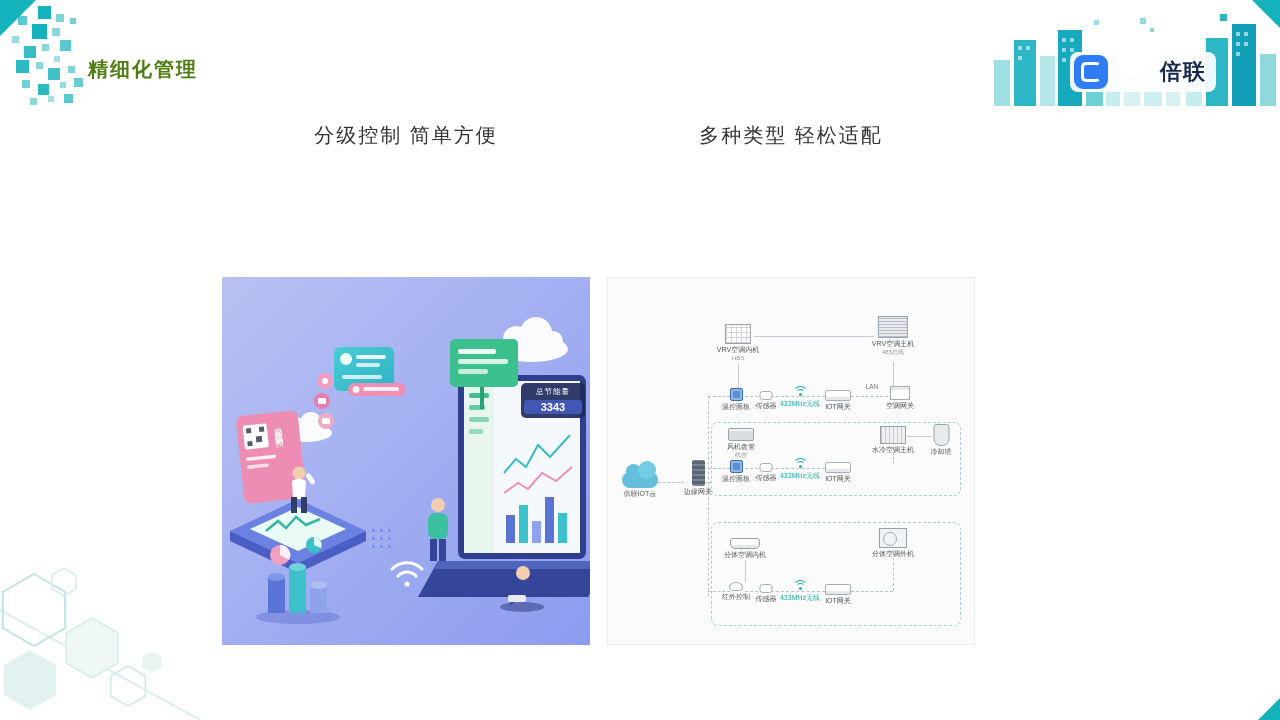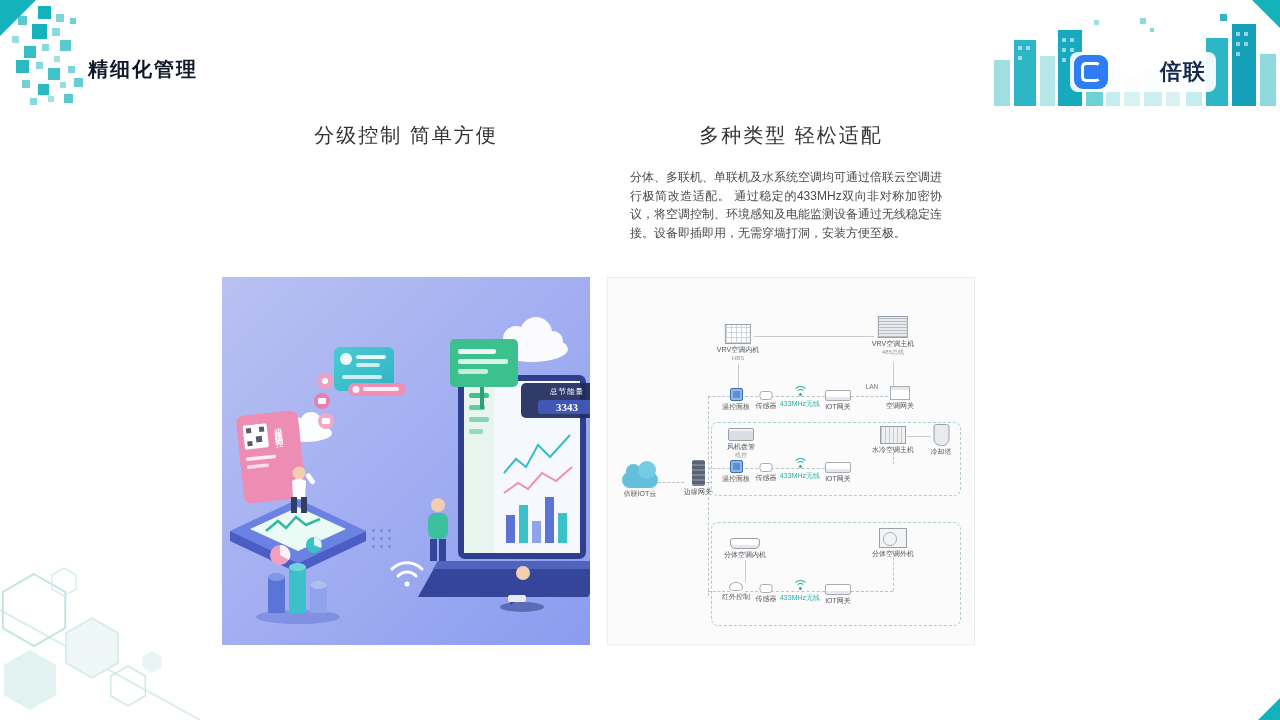--- a/index.html
+++ b/index.html
@@ -9,39 +9,39 @@
   
   .corner{position:absolute;width:0;height:0;}
   .corner-tl{top:0;left:0;border-top:36px solid #14b2ba;border-right:36px solid transparent;}
   .corner-tr{top:0;right:0;border-top:28px solid #14b2ba;border-left:28px solid transparent;}
   .corner-br{bottom:0;right:0;border-bottom:22px solid #14b2ba;border-left:22px solid transparent;}
 
   .deco-tl{position:absolute;left:8px;top:4px;}
   .deco-tr{position:absolute;right:0;top:10px;}
   .deco-hex{position:absolute;left:0;bottom:0;}
 
-  .page-title{position:absolute;left:88px;top:56px;margin:0;font-size:20px;font-weight:bold;color:#0f172a;letter-spacing:2px;}
+  .page-title{position:absolute;left:88px;top:56px;margin:0;font-size:20px;font-weight:bold;color:#4d7c0f;letter-spacing:2px;}
 
   .logo{position:absolute;right:64px;top:52px;display:flex;align-items:center;gap:8px;background:rgba(255,255,255,.92);border-radius:8px;padding:3px 10px 3px 4px;}
   .logo-icon{width:34px;height:34px;border-radius:9px;background:#2e7cf6;display:flex;align-items:center;justify-content:center;}
   .logo-glyph{display:block;width:14px;height:14px;border:3.5px solid #fff;border-radius:5px;border-right-color:transparent;}
   .logo-text{font-size:22px;font-weight:bold;color:#16294e;letter-spacing:1px;margin-left:44px;}
 
   .heading{position:absolute;margin:0;width:368px;text-align:center;font-size:20px;font-weight:500;color:#333;letter-spacing:2px;}
   .heading-left{left:222px;top:122px;}
   .heading-right{left:607px;top:122px;}
   .body-text{position:absolute;margin:0;width:312px;font-size:12px;line-height:1.55;color:#4a4a4a;text-align:justify;}
   .body-left{left:230px;top:168px;}
   .body-right{left:630px;top:168px;}
 
   
   .illus{position:absolute;left:222px;top:277px;width:368px;height:368px;overflow:hidden;}
   .illus svg{display:block;}
   .qr-vertical{position:absolute;left:52px;top:144px;height:76px;writing-mode:vertical-rl;text-orientation:upright;font-size:8px;color:#fff;letter-spacing:2px;transform:rotate(-6deg);}
-  .stat-badge{position:absolute;left:299px;top:106px;width:58px;background:rgba(30,42,92,.92);border-radius:5px;padding:4px 17px;text-align:center;color:#fff;font-family:Liberation Serif, serif;}
+  .stat-badge{position:absolute;left:299px;top:106px;width:58px;background:rgba(30,42,92,.92);border-radius:5px;padding:4px 3px;text-align:center;color:#fff;}
   .stat-label{display:block;font-size:7.5px;letter-spacing:1px;}
   .stat-value{display:block;margin-top:3px;background:#4257b5;border-radius:3px;font-size:11px;font-weight:bold;padding:1px 0;}
 
   
   .diagram{position:absolute;left:607px;top:277px;width:368px;height:368px;background:#fbfbfb;border:1px solid #ededed;box-sizing:border-box;}
   .nd{position:absolute;display:flex;flex-direction:column;align-items:center;transform:translateX(-50%);font-size:7px;color:#555;text-align:center;line-height:1.2;}
   .nd .lbl{margin-top:2px;white-space:nowrap;}
   .nd .sub{margin-top:1px;font-size:6px;color:#999;white-space:nowrap;}
   .teal{color:#1fb0a8;}
   .lan-node{font-size:6.5px;color:#777;}
@@ -156,21 +156,20 @@
   <div class="logo">
     <div class="logo-icon">
       <span class="logo-glyph"></span>
     </div>
     <span class="logo-text">倍联</span>
   </div>
 
   <h2 class="heading heading-left">分级控制 简单方便</h2>
   <h2 class="heading heading-right">多种类型 轻松适配</h2>
 
-  <p class="body-text body-right">分体、多联机、单联机及水系统空调均可通过倍联云空调进行极简改造适配。 通过稳定的433MHz双向非对称加密协议，将空调控制、环境感知及电能监测设备通过无线稳定连接。设备即插即用，无需穿墙打洞，安装方便至极。</p>
 
   <div class="illus">
     <svg viewBox="0 0 368 368" width="368" height="368">
       <defs>
         <linearGradient id="bg" x1="0" y1="0" x2="1" y2="1">
           <stop offset="0" stop-color="#b9c1f2"></stop>
             <stop offset="1" stop-color="#8b9cf0"></stop>
         </linearGradient>
         <linearGradient id="tealCard" x1="0" y1="0" x2="1" y2="1">
           <stop offset="0" stop-color="#49ccd4"></stop>

